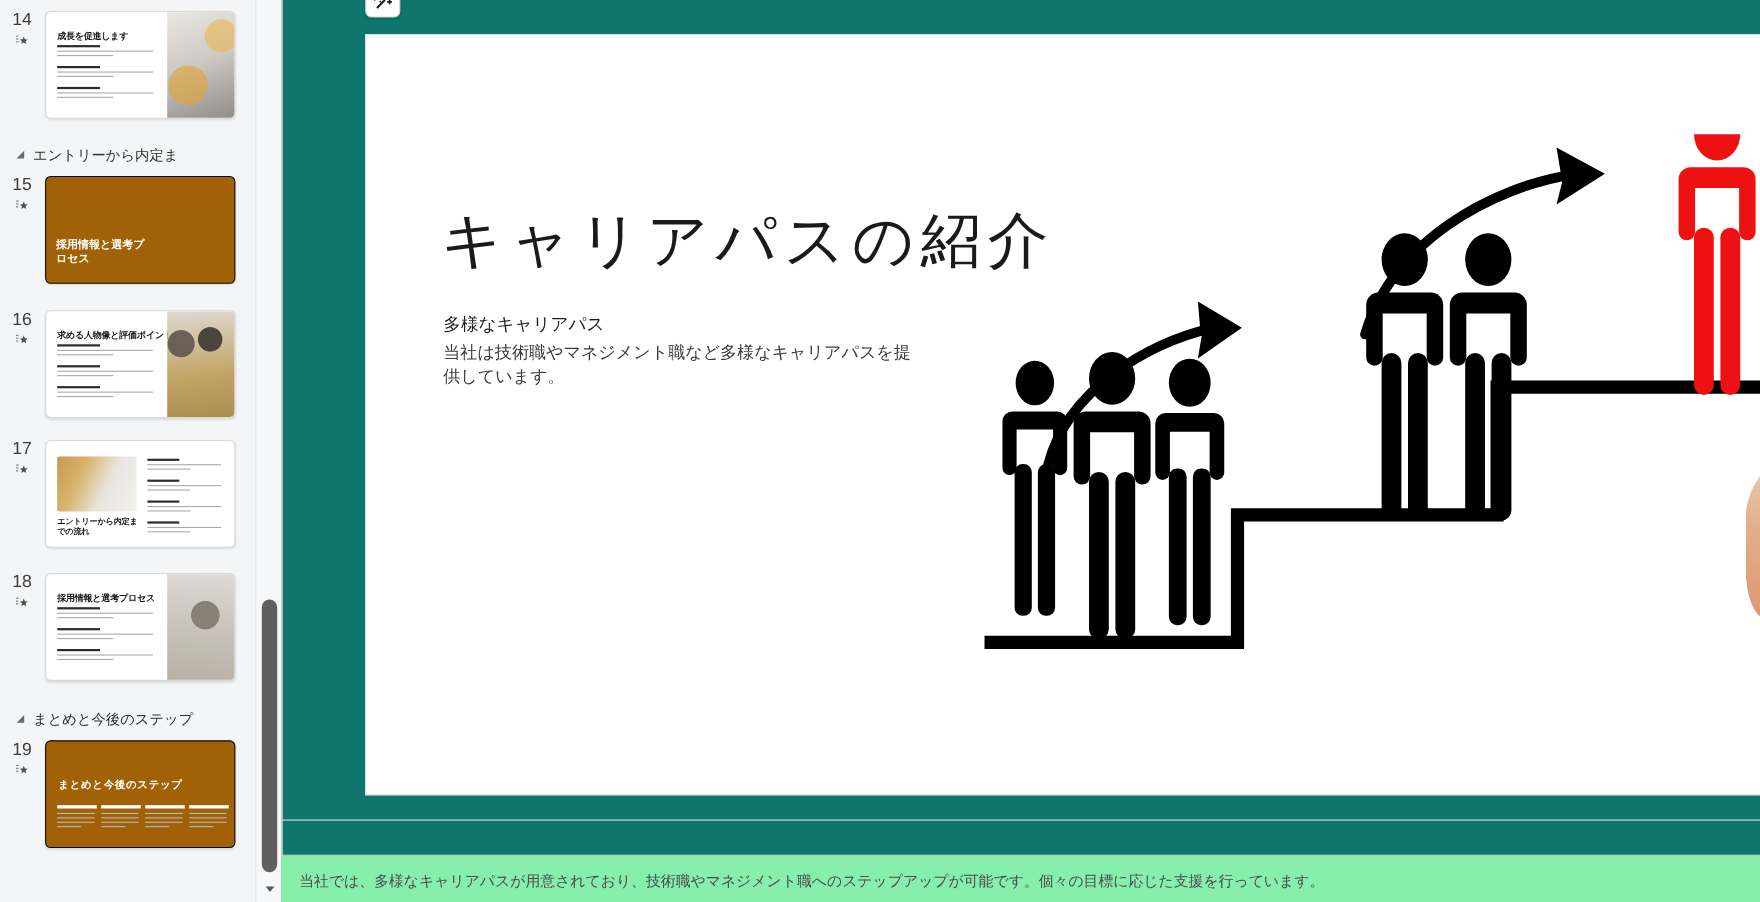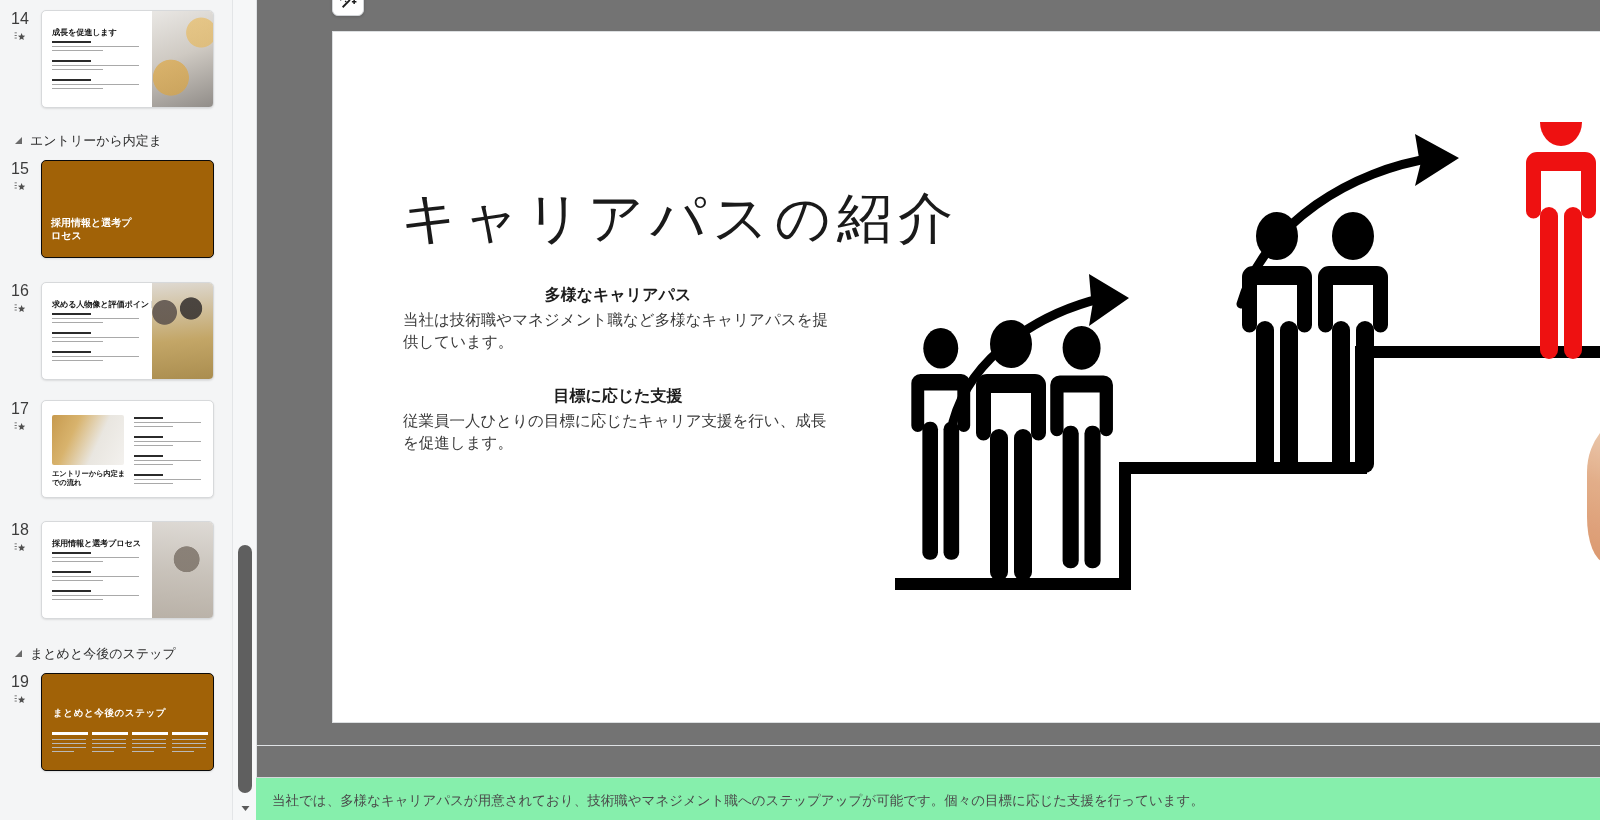--- a/index.html
+++ b/index.html
@@ -90,21 +90,21 @@
   }
   .tp-arrow-down {
     position:absolute; left:0; bottom:0; width:24px; height:24px;
     display:flex; align-items:center; justify-content:center;
     color:#5a5a5a; font-size:9px;
   }
 
   
   .editor {
     position:absolute; left:256px; top:0; right:0; bottom:0;
-    background:#737373;
+    background:#0f766e;
   }
   .designer-btn {
     position:absolute; left: 76px; top: -16px;
     width: 32px; height: 32px; border-radius: 6px;
     background:#ffffff; border:1px solid #d2d5d8;
     box-shadow: 0 1px 3px rgba(0,0,0,.16);
     display:flex; align-items:center; justify-content:center;
     cursor:pointer;
   }
 
@@ -117,22 +117,22 @@
     overflow:hidden;
   }
   .slide-title {
     position:absolute; left:68px; top:150px;
     font-family:"Liberation Serif", "DejaVu Serif", serif;
     font-size: 55px; color:#1a1a1a; letter-spacing: 6px;
     white-space:nowrap;
   }
   .body-block { position:absolute; left:70px; width: 430px; }
   .bb-head {
-    font-size: 16px; font-weight: bold; color:#1c1c1c;
-    font-family:"Liberation Sans", sans-serif; margin-bottom:4px;text-align:center;
+    font-size: 16px; font-weight: normal; color:#1c1c1c;
+    font-family:"Liberation Sans", sans-serif; margin-bottom:4px;
   }
   .bb-text {
     font-size: 15.5px; color:#3a3a3a; line-height: 1.45;
     font-family:Liberation Mono, monospace;
   }
 
   .art { position:absolute; left: 560px; top: 90px; width: 760px; height: 500px; }
   .corner-deco {
     position:absolute; right:-26px; bottom: 160px;
     width: 90px; height: 150px;
@@ -353,24 +353,20 @@
 
     <div class="slide">
 
       <div class="slide-title">キャリアパスの紹介</div>
 
       <div class="body-block" style="top:253px;">
         <div class="bb-head">多様なキャリアパス</div>
         <div class="bb-text">当社は技術職やマネジメント職など多様なキャリアパスを提供しています。</div>
       </div>
 
-      <div class="body-block" style="top:354px;">
-        <div class="bb-head">目標に応じた支援</div>
-        <div class="bb-text">従業員一人ひとりの目標に応じたキャリア支援を行い、成長を促進します。</div>
-      </div>
 
       <div class="art">
         <svg width="760" height="500" viewBox="0 0 760 500" aria-hidden="true">
           <g id="stairs">
             <path d="M2 480 L2 468 L238 468 L238 352 L474 352 L474 236 L760 236 L760 224 L462 224 L462 340 L226 340 L226 456 L2 456 Z" fill="#000000"></path>
           </g>
 
           <g fill="#000000">
             <g transform="translate(22,206) scale(0.92)">
               <ellipse cx="28" cy="22" rx="19" ry="22"></ellipse>

